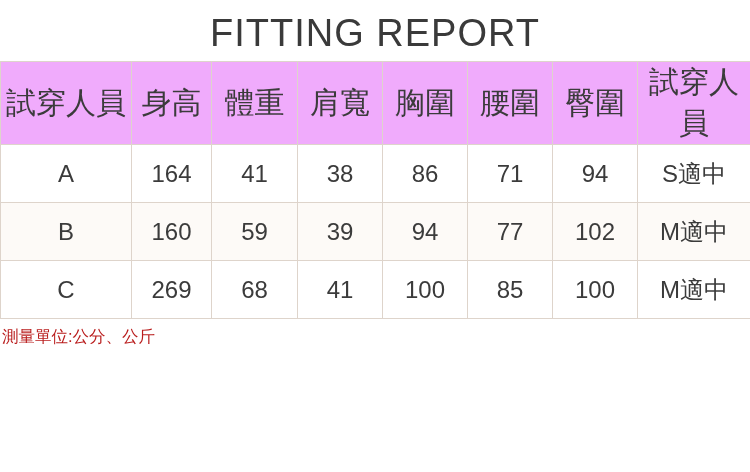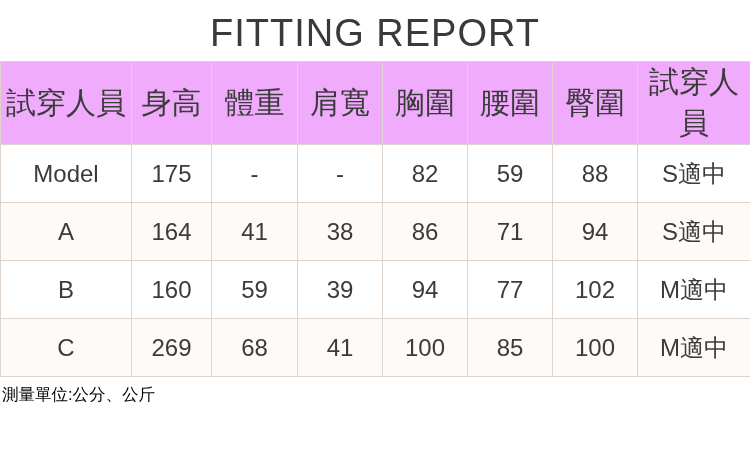--- a/index.html
+++ b/index.html
@@ -70,21 +70,21 @@
   col.c3 { width: 85px; }
   col.c4 { width: 85px; }
   col.c5 { width: 85px; }
   col.c6 { width: 85px; }
   col.c7 { width: 113px; }
 
   .notes {
     padding: 6px 2px 0 2px;
     font-size: 16.5px;
     line-height: 1.42;
-    color: #000000;
+    color: #b91c1c;
   }
   .notes div {
     white-space: nowrap;
   }
 </style>
 </head>
 <body>
 
 <div class="sheet">
   <h1 class="title">FITTING REPORT</h1>
@@ -106,30 +106,20 @@
         <th>身高</th>
         <th>體重</th>
         <th>肩寬</th>
         <th>胸圍</th>
         <th>腰圍</th>
         <th>臀圍</th>
         <th>試穿人員</th>
       </tr>
     </thead>
     <tbody>
-      <tr>
-        <td>Model</td>
-        <td>175</td>
-        <td>-</td>
-        <td>-</td>
-        <td>82</td>
-        <td>59</td>
-        <td>88</td>
-        <td>S適中</td>
-      </tr>
       <tr>
         <td>A</td>
         <td>164</td>
         <td>41</td>
         <td>38</td>
         <td>86</td>
         <td>71</td>
         <td>94</td>
         <td>S適中</td>
       </tr>

